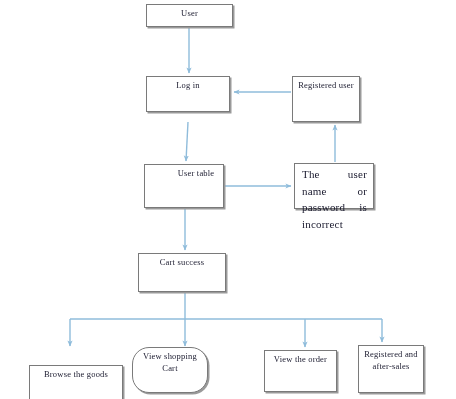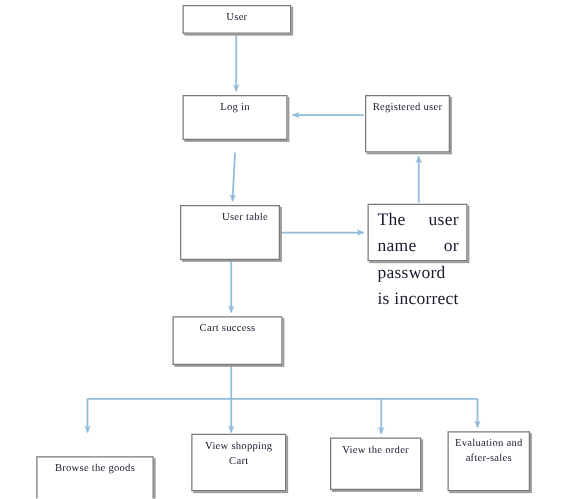--- a/index.html
+++ b/index.html
@@ -28,21 +28,21 @@
     color: #1a1a2e;
     font-size: 8.5px;
     line-height: 1.45;
     letter-spacing: 0.2px;
     padding: 2px 4px;
   }
   .node span { display: block; width: 100%; }
   .node.justified span {
     text-align: justify;
     text-align-last: left;
-    font-size: 14px;
+    font-size: 11px;
     line-height: 1.5;
     padding-left: 3px;
     padding-right: 2px;
   }
   svg.links {
     position: absolute;
     left: 0;
     top: 0;
     width: 456px;
     height: 399px;
@@ -99,25 +99,25 @@
   </div>
 
   <div class="node" style="left:138px; top:253px; width:88px; height:39px;">
     <span>Cart success</span>
   </div>
 
   <div class="node" style="left:29px; top:365px; width:94px; height:44px;">
     <span>Browse the goods</span>
   </div>
 
-  <div class="node" style="left:153px; top:347px; width:76px; height:46px;">
+  <div class="node" style="left:132px; top:347px; width:76px; height:46px;border-radius:17px;">
     <span>View shopping Cart</span>
   </div>
 
   <div class="node" style="left:264px; top:350px; width:73px; height:42px;">
     <span>View the order</span>
   </div>
 
   <div class="node" style="left:358px; top:345px; width:66px; height:48px;">
-    <span>Evaluation and after-sales</span>
+    <span>Registered and after-sales</span>
   </div>
 
 </div>
 
 </body></html>

